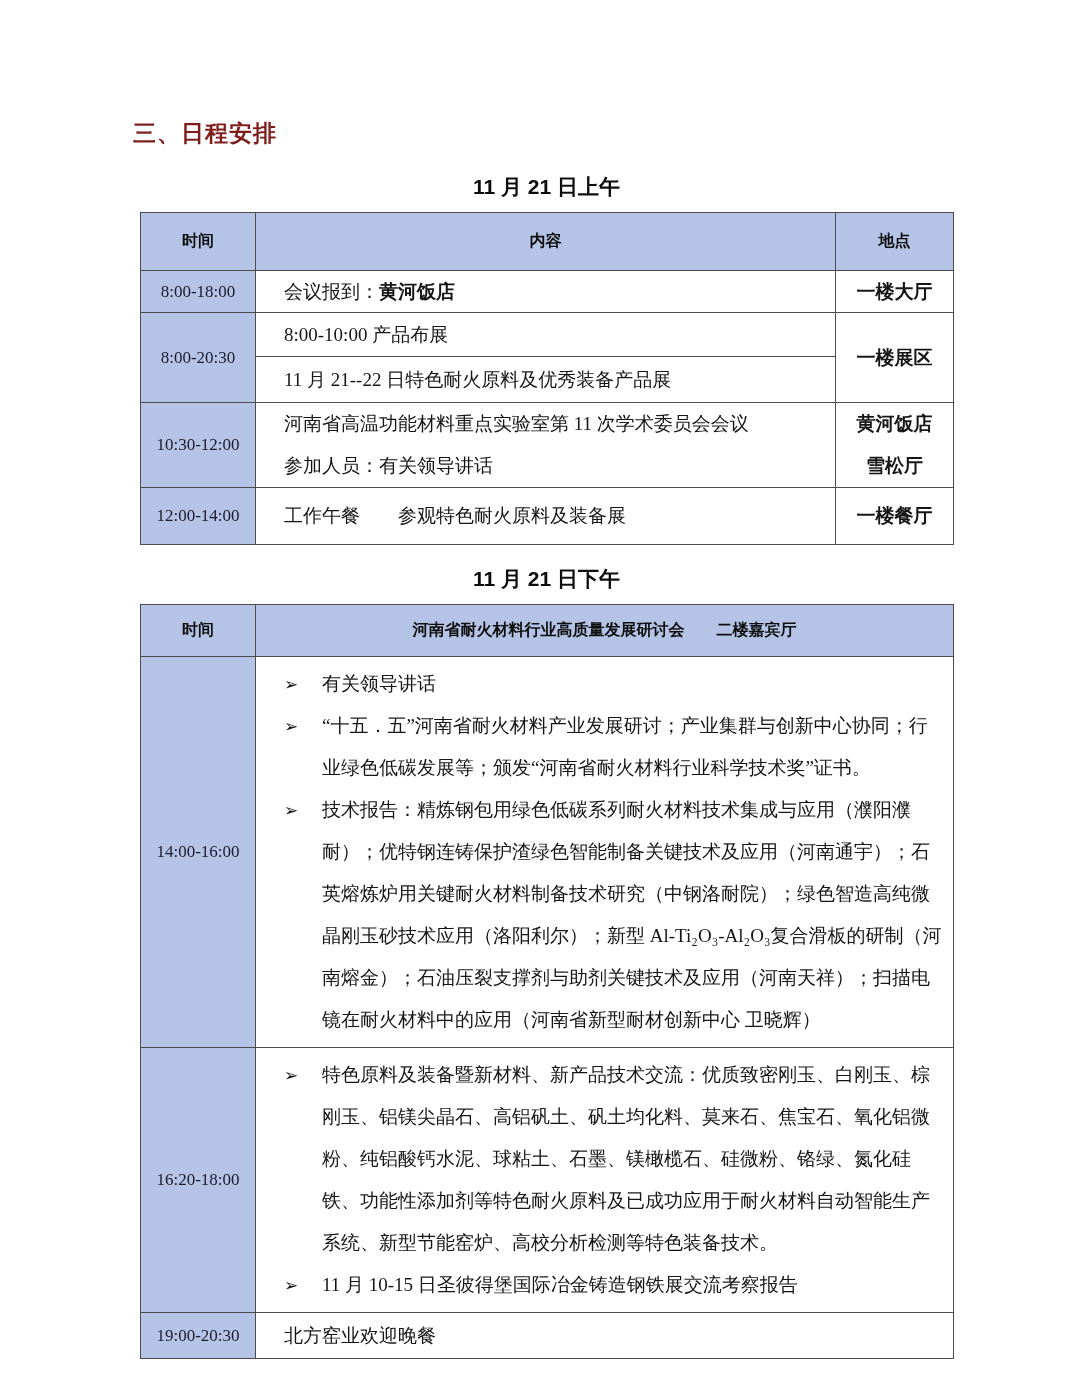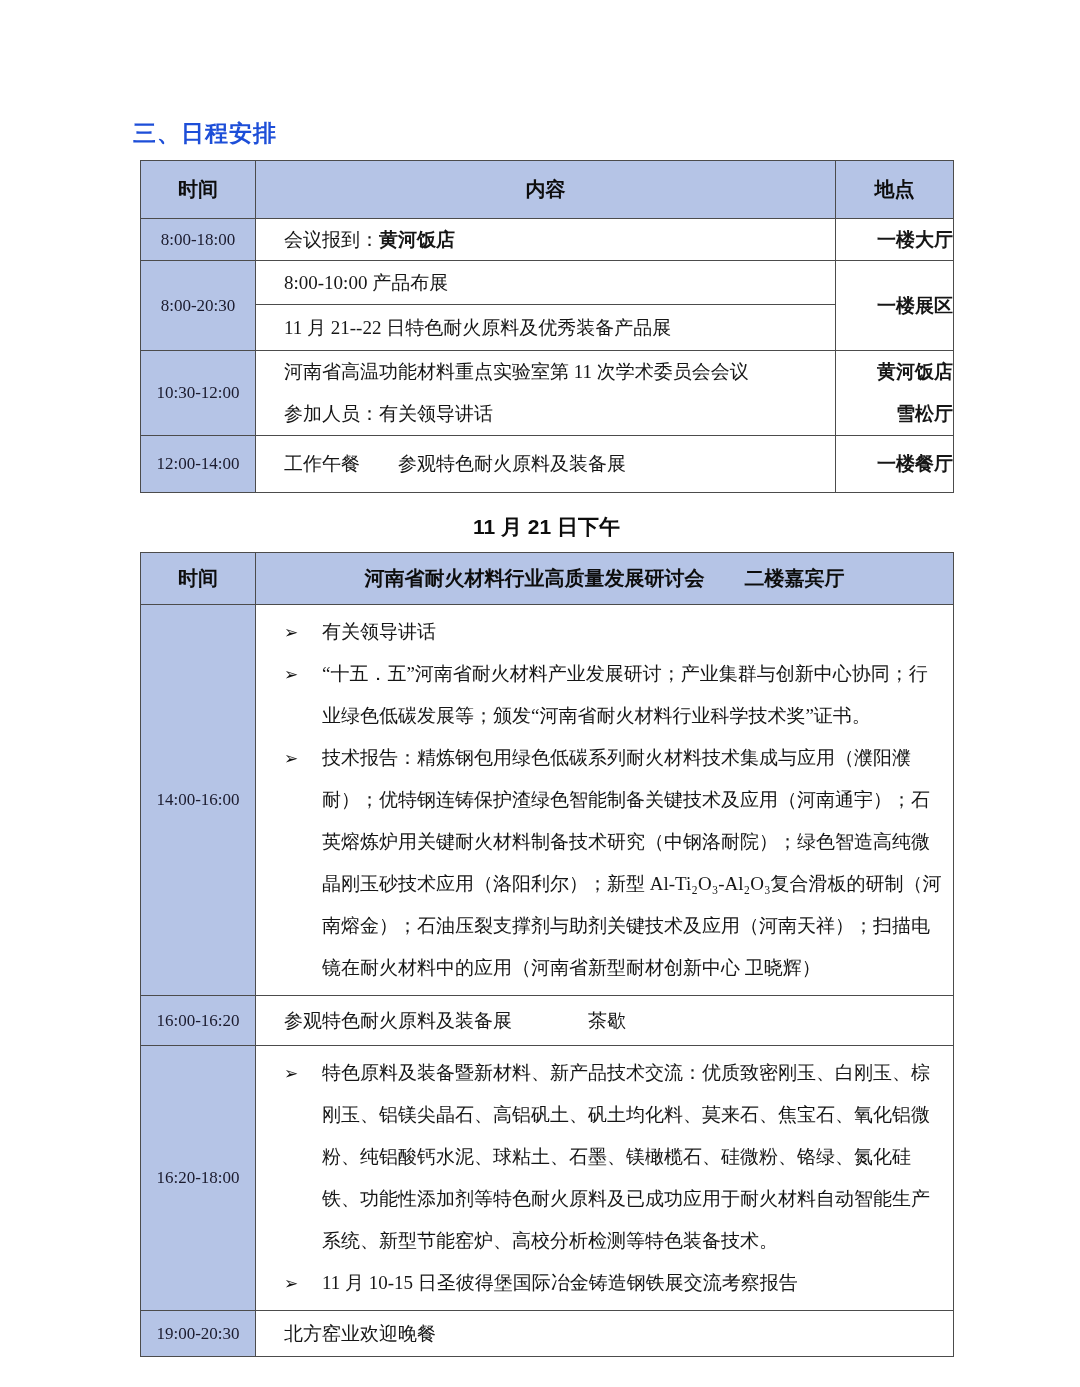--- a/index.html
+++ b/index.html
@@ -10,21 +10,21 @@
     background:#ffffff;
     overflow:hidden;
     font-family:"Liberation Serif", serif;
     color:#161616;
   }
   .section-heading {
     margin:118px 0 8px 133px;
     font-family:"Liberation Sans", sans-serif;
     font-weight:bold;
     font-size:23px;
-    color:#1d4ed8;
+    color:#7f1d1d;
     letter-spacing:1px;
   }
   .tbl-title {
     width:813px;
     margin:24px 0 0 140px;
     text-align:center;
     font-family:"Liberation Sans", sans-serif;
     font-weight:bold;
     font-size:21px;
     color:#0d0d0d;
@@ -38,39 +38,39 @@
     border:1.5px solid #3f3f3f;
   }
   table.sched th, table.sched td {
     border:1px solid #4c4c4c;
     vertical-align:middle;
   }
   th.hdr {
     background:#b5c4e6;
     font-family:"Liberation Sans", sans-serif;
     font-weight:bold;
-    font-size:20px;
+    font-size:16px;
     color:#0d0d0d;
     text-align:center;
   }
   td.time {
     background:#b5c4e6;
     text-align:center;
     font-size:17px;
     color:#1b1b2e;
   }
   td.content {
     background:#ffffff;
     padding-left:28px;
     padding-right:10px;
     font-size:19px;
   }
   td.loc {
     background:#ffffff;
-    text-align:right;
+    text-align:center;
     font-weight:bold;
     font-size:19px;
   }
   .h58 { height:58px; } .h52 { height:52px; }
   .h42 { height:42px; } .h44 { height:44px; } .h46 { height:46px; }
   .h85 { height:85px; } .h57 { height:57px;margin-left:28px; }
   .h380 { height:380px; } .h50 { height:50px; } .h262 { height:262px; }
   .two-line p { line-height:42px; }
   .loc .stack p { line-height:42px; }
   .bullets { padding:6px 0; }
@@ -86,20 +86,21 @@
   b.lead { font-weight:normal; }
   .vtop { vertical-align:middle; }
 </style>
 </head>
 <body>
 
 <div class="page">
 
   <div class="section-heading">三、日程安排</div>
 
+  <div class="tbl-title first">11 月 21 日上午</div>
 
   <table class="sched">
     <colgroup>
         <col style="width:115px">
         <col style="width:580px">
         <col style="width:118px">
       </colgroup>
     <tbody>
         <tr class="h58">
       <th class="hdr">时间</th>
@@ -164,24 +165,20 @@
             <span class="bmark">➢</span>
             <span class="btext"><b class="lead"></b><span>“十五．五”河南省耐火材料产业发展研讨；产业集群与创新中心协同；行业绿色低碳发展等；颁发“河南省耐火材料行业科学技术奖”证书。</span></span>
           </div>
           <div class="bullet">
             <span class="bmark">➢</span>
             <span class="btext"><b class="lead">技术报告：</b><span>精炼钢包用绿色低碳系列耐火材料技术集成与应用（濮阳濮耐）；优特钢连铸保护渣绿色智能制备关键技术及应用（河南通宇）；石英熔炼炉用关键耐火材料制备技术研究（中钢洛耐院）；绿色智造高纯微晶刚玉砂技术应用（洛阳利尔）；新型 Al-Ti₂O₃-Al₂O₃复合滑板的研制（河南熔金）；石油压裂支撑剂与助剂关键技术及应用（河南天祥）；扫描电镜在耐火材料中的应用（河南省新型耐材创新中心 卫晓辉）</span></span>
           </div>
         </div>
       </td>
     </tr>
-    <tr class="h50">
-      <td class="time">16:00-16:20</td>
-      <td class="content">参观特色耐火原料及装备展　　　　茶歇</td>
-    </tr>
     <tr class="h262">
       <td class="time">16:20-18:00</td>
       <td class="content vtop">
         <div class="bullets">
           <div class="bullet">
             <span class="bmark">➢</span>
             <span class="btext"><b class="lead">特色原料及装备暨新材料、新产品技术交流：</b><span>优质致密刚玉、白刚玉、棕刚玉、铝镁尖晶石、高铝矾土、矾土均化料、莫来石、焦宝石、氧化铝微粉、纯铝酸钙水泥、球粘土、石墨、镁橄榄石、硅微粉、铬绿、氮化硅铁、功能性添加剂等特色耐火原料及已成功应用于耐火材料自动智能生产系统、新型节能窑炉、高校分析检测等特色装备技术。</span></span>
           </div>
           <div class="bullet">
             <span class="bmark">➢</span>

